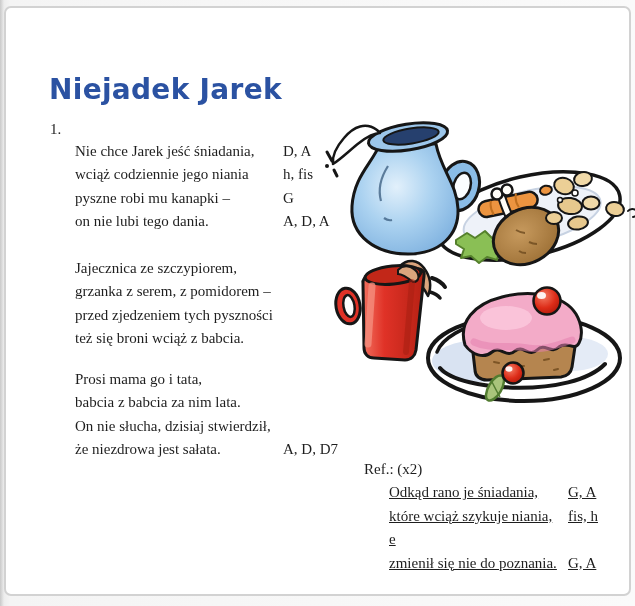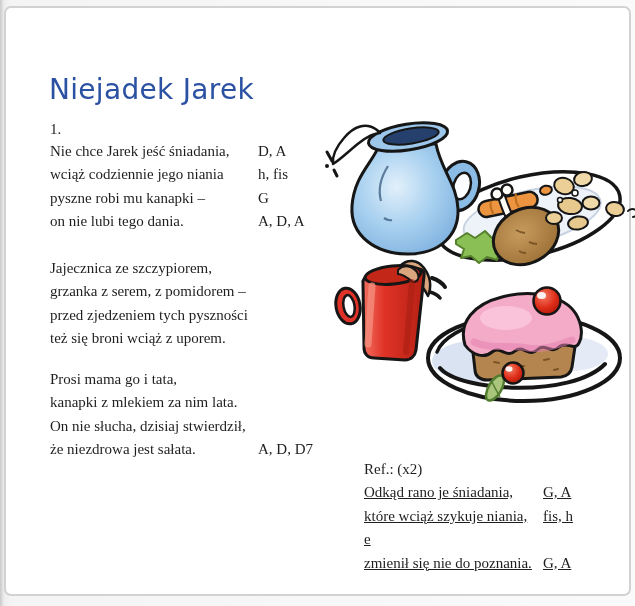--- a/index.html
+++ b/index.html
@@ -2,25 +2,25 @@
 <html><head>
 <meta charset="utf-8">
 <style>
   html,body{margin:0;padding:0;}
   body{width:635px;height:606px;overflow:hidden;background:#e9e9e9;}
   .stage{position:relative;width:635px;height:606px;
          background:linear-gradient(90deg,#c9c9c9 0,#ededed 4px,#f4f4f4 10px,#fafafa 100%);}
   .frame{position:absolute;left:4px;top:6px;right:4px;bottom:10px;
          background:#ffffff;border:2px solid #d2d2d2;border-radius:7px;}
   .title{position:absolute;left:43px;top:46px;
-         font-family:"DejaVu Sans",sans-serif;font-weight:normal;font-size:28px;
+         font-family:"DejaVu Sans",sans-serif;font-weight:bold;font-size:28px;
          color:#2b52a2;letter-spacing:0.3px;}
   .lyrics{position:absolute;font-family:"Liberation Serif",serif;
           font-size:15px;color:#1e1e1e;}
-  .line-row{display:grid;grid-template-columns:208px auto;line-height:23.4px;}
+  .line-row{display:grid;grid-template-columns:208px auto;line-height:23.4px;margin-left:25px;}
   .refrain .line-row{grid-template-columns:179px auto;text-decoration:underline;}
   .lyric,.chord,.vnum,.ref-label{white-space:nowrap;line-height:23.4px;}
   .verse-number{position:absolute;left:44px;top:110px;}
   .verse-1{left:44px;top:132px;}
   .verse-2{left:44px;top:249px;}
   .verse-3{left:44px;top:360px;}
   .refrain{left:358px;top:450px;}
   .illustration{position:absolute;left:318px;top:106px;}
 </style>
 </head>
@@ -61,32 +61,32 @@
       </div>
       <div class="line-row">
         <span class="lyric">grzanka z serem, z pomidorem –</span>
         <span class="chord"></span>
       </div>
       <div class="line-row">
         <span class="lyric">przed zjedzeniem tych pyszności</span>
         <span class="chord"></span>
       </div>
       <div class="line-row">
-        <span class="lyric">też się broni wciąż z uporem.</span>
+        <span class="lyric">też się broni wciąż z babcia.</span>
         <span class="chord"></span>
       </div>
     </div>
 
     <div class="lyrics verse-3">
       <div class="line-row">
         <span class="lyric">Prosi mama go i tata,</span>
         <span class="chord"></span>
       </div>
       <div class="line-row">
-        <span class="lyric">kanapki z mlekiem za nim lata.</span>
+        <span class="lyric">babcia z babcia za nim lata.</span>
         <span class="chord"></span>
       </div>
       <div class="line-row">
         <span class="lyric">On nie słucha, dzisiaj stwierdził,</span>
         <span class="chord"></span>
       </div>
       <div class="line-row">
         <span class="lyric">że niezdrowa jest sałata.</span>
         <span class="chord">A, D, D7</span>
       </div>

